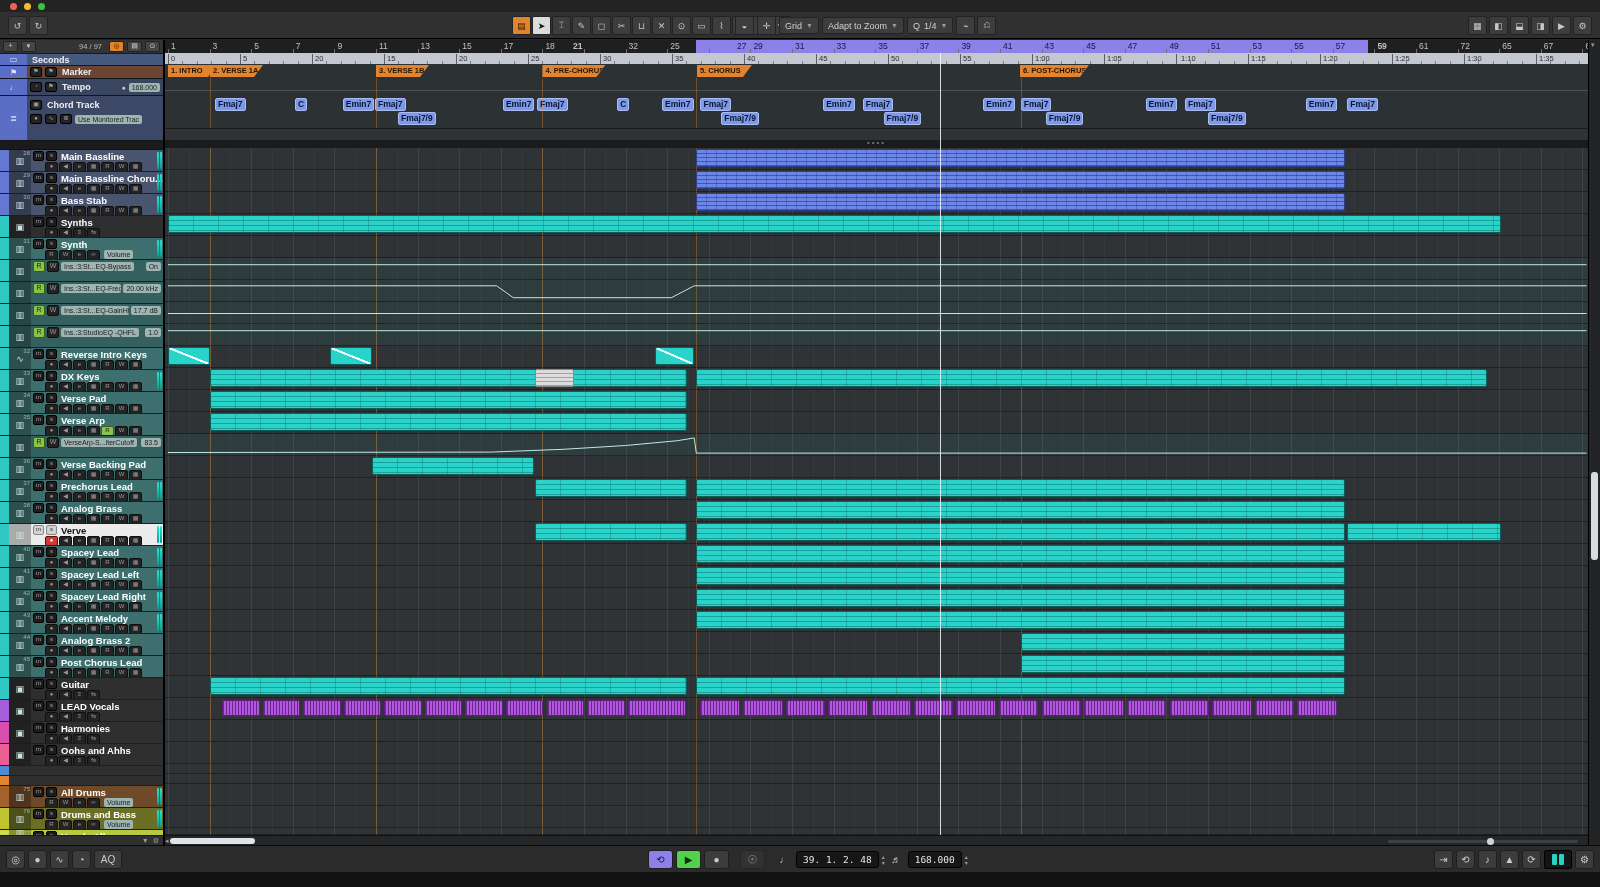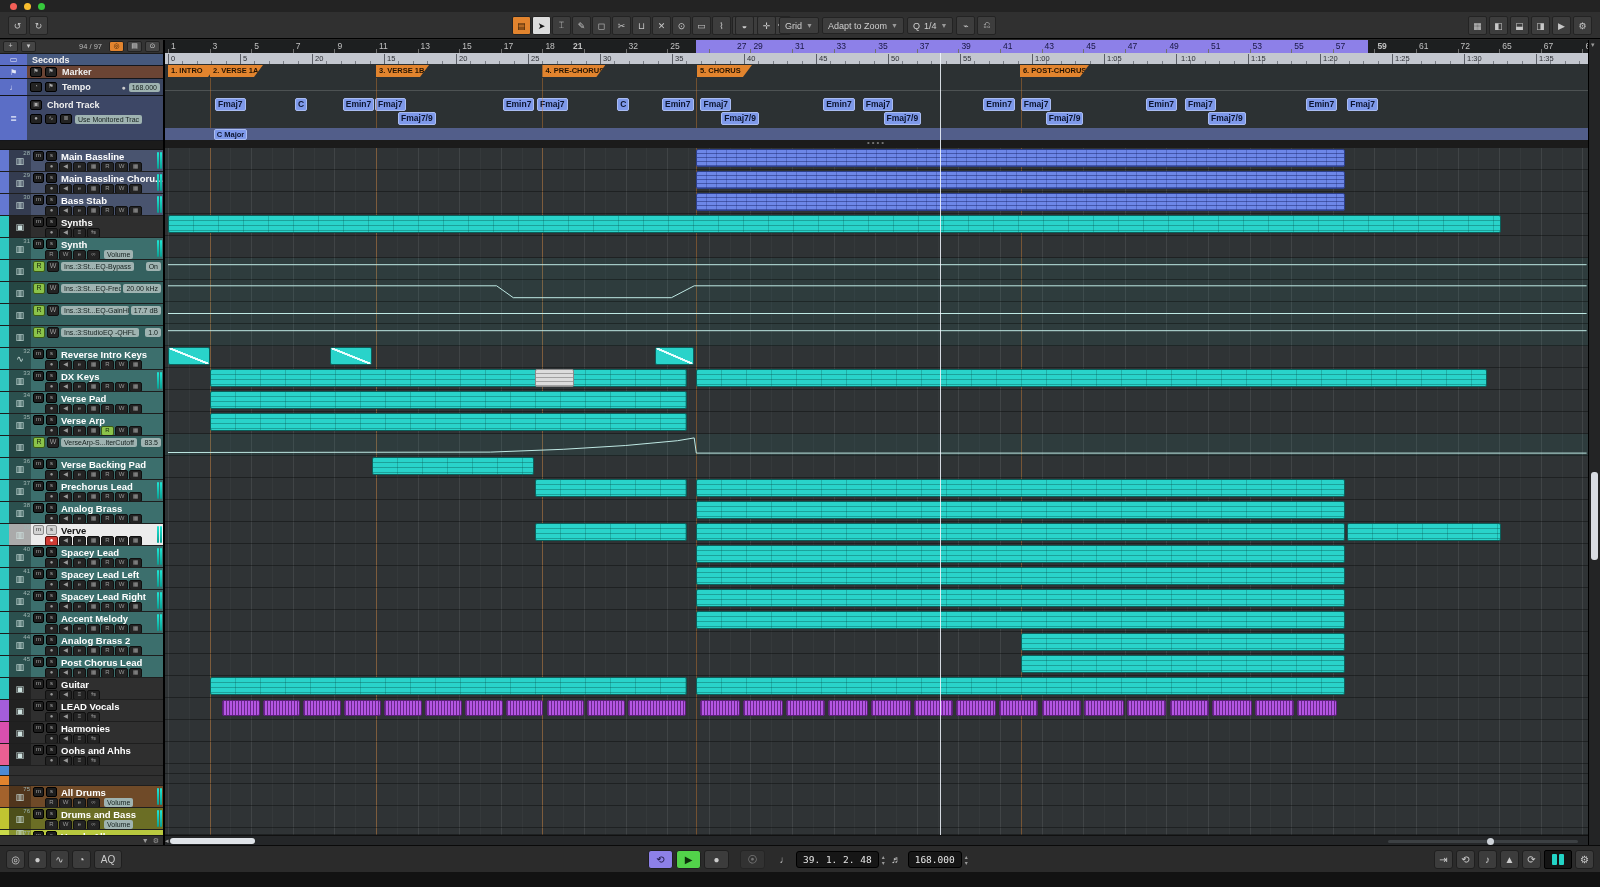--- a/index.html
+++ b/index.html
@@ -1109,23 +1109,20 @@
         <div class="chord" style="left: 1020.12px; top: 3px;">Fmaj7</div>
         <div class="chord" style="left: 1043px; top: 17px;">Fmaj7/9</div>
         <div class="chord" style="left: 1140.76px; top: 3px;">Emin7</div>
         <div class="chord" style="left: 1182.36px; top: 3px;">Fmaj7</div>
         <div class="oline" style="left: 44.6px;"></div>
         <div class="oline" style="left: 211px;"></div>
         <div class="oline" style="left: 377.4px;"></div>
         <div class="oline" style="left: 531.32px;"></div>
         <div class="oline" style="left: 855.8px;"></div>
       </div>
-    <div id="scaleLane">
-      <div id="scaleChip" style="left: 48.76px;">C Major</div>
-    </div>
     <div id="tDivider">••••</div>
     <div id="rows">
         <div id="olayer">
           <div class="oline" style="left: 44.6px;"></div>
           <div class="oline" style="left: 211px;"></div>
           <div class="oline" style="left: 377.4px;"></div>
           <div class="oline" style="left: 531.32px;"></div>
           <div class="oline" style="left: 855.8px;"></div>
         </div>
         <div class="trow k-midi" style="height: 22px;">

